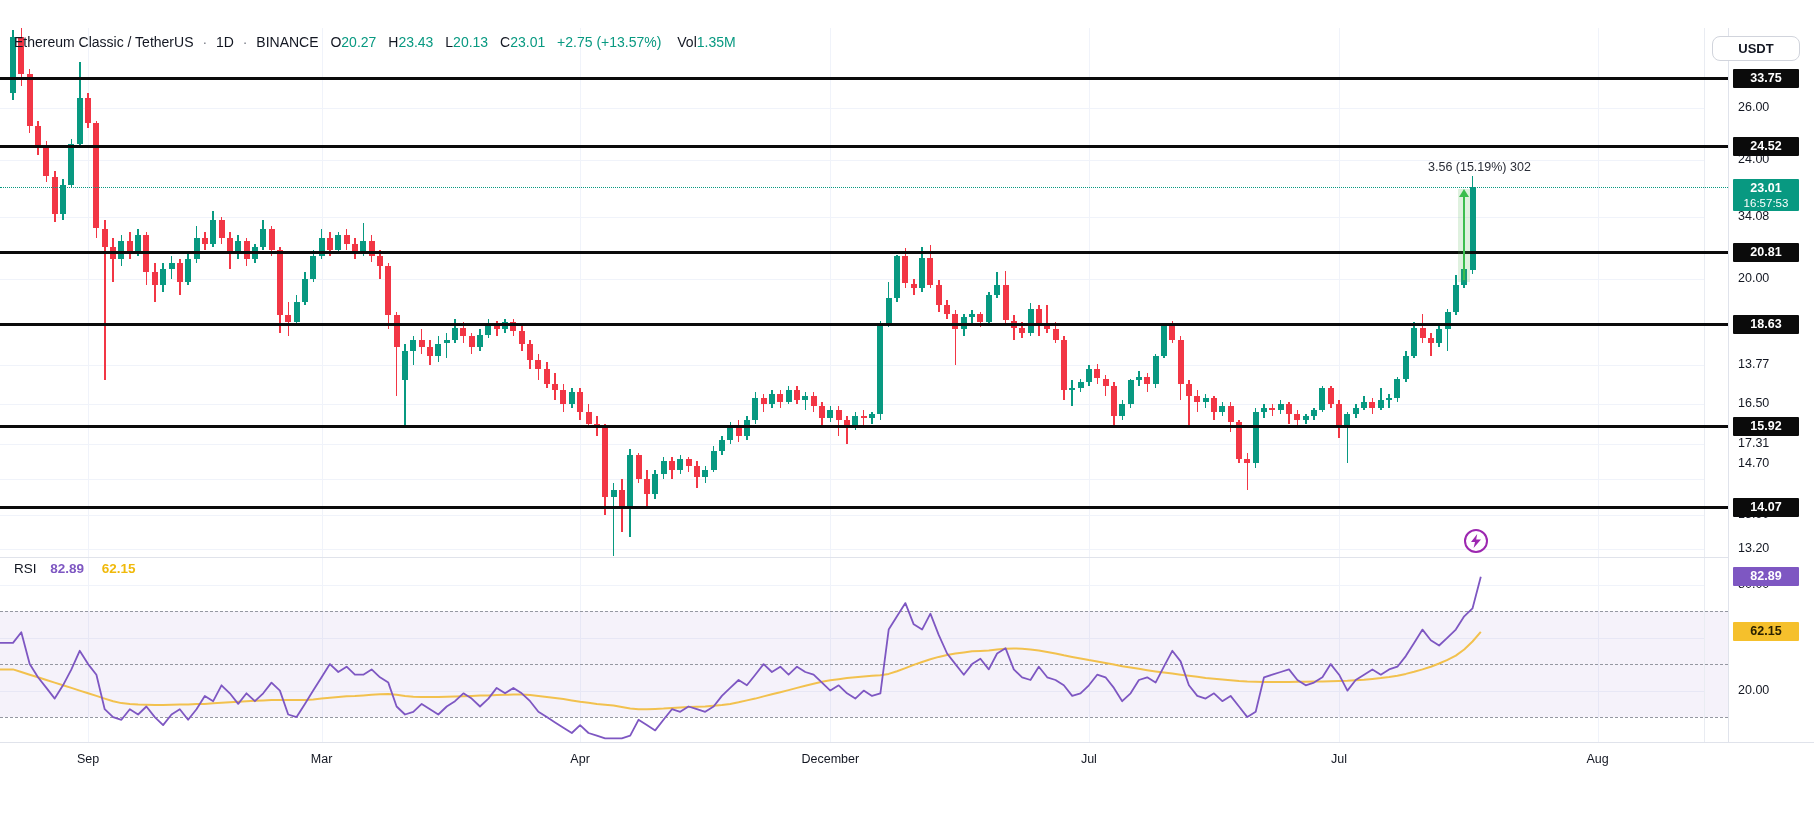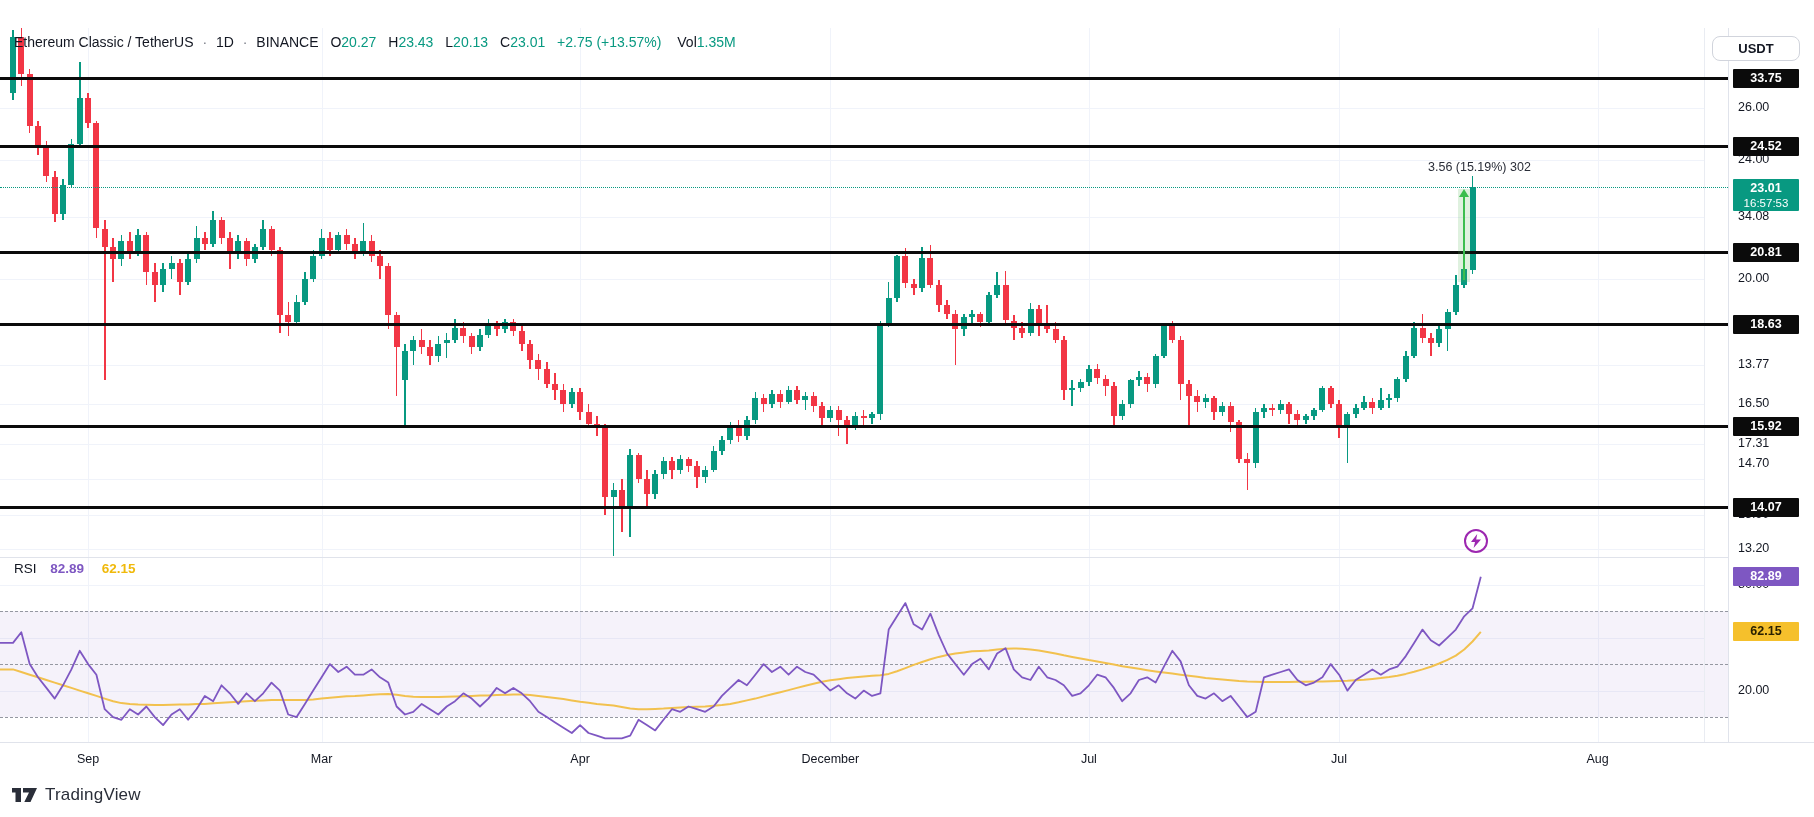--- a/index.html
+++ b/index.html
@@ -501,29 +501,20 @@
   <div class="abs time-axis" id="time-axis">
       <div class="month-label" style="left: 88.1px;">Sep</div>
       <div class="month-label" style="left: 321.6px;">Mar</div>
       <div class="month-label" style="left: 580.1px;">Apr</div>
       <div class="month-label" style="left: 830.3px;">December</div>
       <div class="month-label" style="left: 1088.9px;">Jul</div>
       <div class="month-label" style="left: 1339.1px;">Jul</div>
       <div class="month-label" style="left: 1597.6px;">Aug</div>
     </div>
 
-  <div class="abs footer">
-    <div class="tv-logo">
-      <svg width="26" height="17" viewBox="0 0 26 17">
-        <path d="M0 1 H9 V15 H3.5 V5.5 H0 Z" fill="#2a2e39"></path>
-        <path d="M11 1 H25 L18.5 15 H12.3 L17 5.5 H11 Z" fill="#2a2e39"></path>
-      </svg>
-      <span class="tv-logo-text">TradingView</span>
-    </div>
-  </div>
 
 <div class="grid-v" style="left: 88.1px;"></div>
     <div class="grid-v" style="left: 321.6px;"></div>
     <div class="grid-v" style="left: 580.1px;"></div>
     <div class="grid-v" style="left: 830.3px;"></div>
     <div class="grid-v" style="left: 1088.9px;"></div>
     <div class="grid-v" style="left: 1339.1px;"></div>
     <div class="grid-v" style="left: 1597.6px;"></div>
     <div class="grid-h" style="top: 108px;"></div>
     <div class="grid-h" style="top: 160px;"></div>

